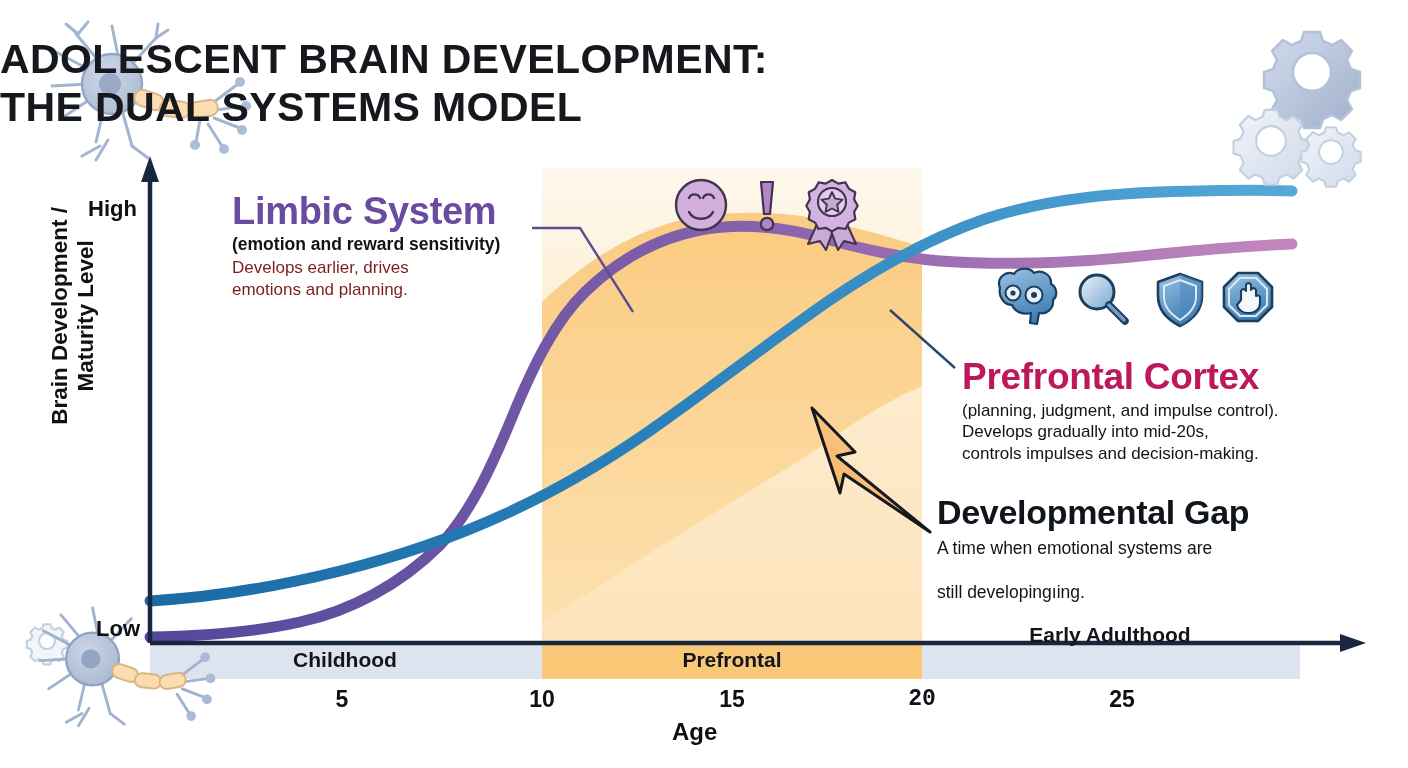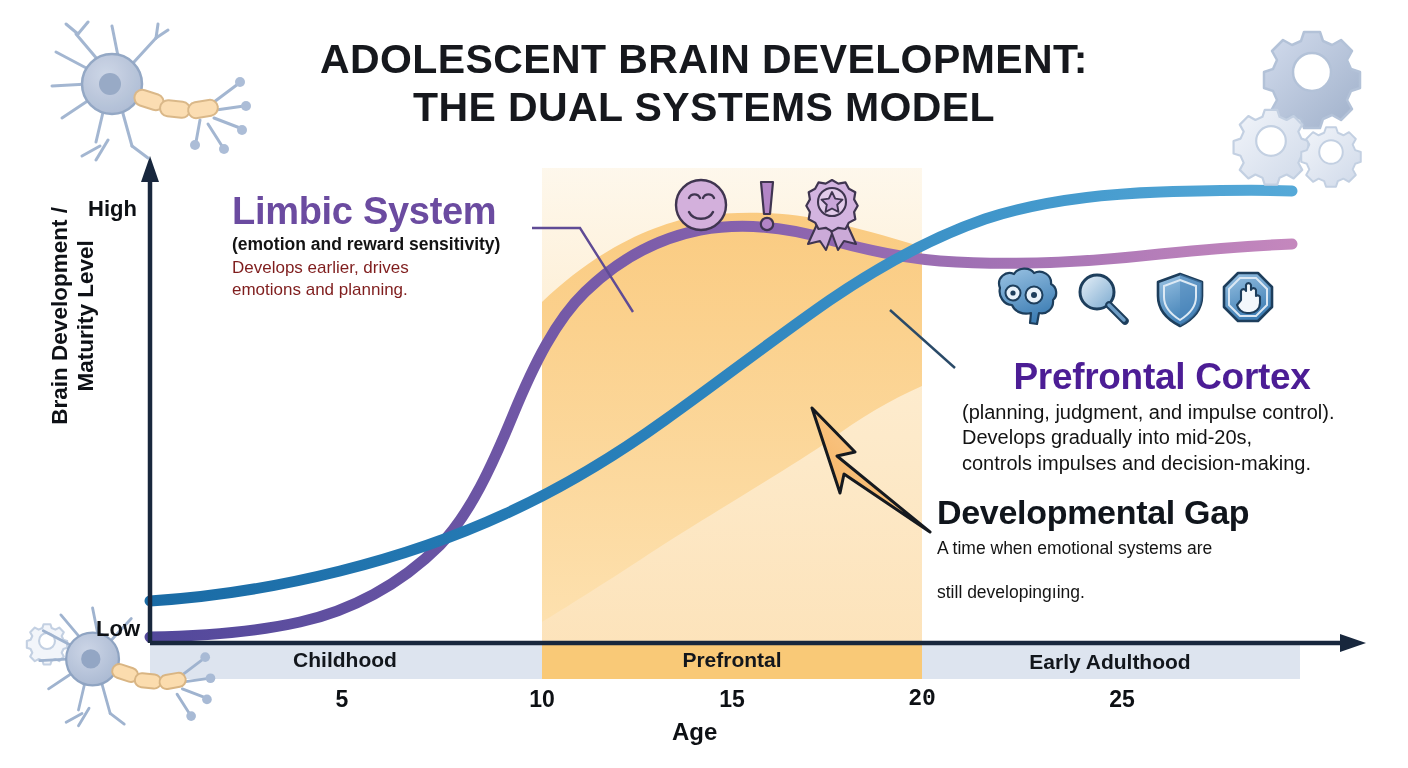--- a/index.html
+++ b/index.html
@@ -3,34 +3,34 @@
 <meta charset="utf-8">
 <style>
   html,body{margin:0;padding:0;background:#fff;}
   body{width:1408px;height:768px;overflow:hidden;
        font-family:"Liberation Sans",sans-serif;color:#111;}
   #stage{position:relative;width:1408px;height:768px;background:#ffffff;}
   svg{display:block;}
   #chart-svg{position:absolute;left:0;top:0;width:1408px;height:768px;}
   
   .title{
-    position:absolute;left:0;top:36px;width:1408px;text-align:center;
+    position:absolute;left:0;top:36px;width:1408px;
     font-size:41px;font-weight:bold;letter-spacing:.4px;line-height:1.16;
     color:#16181d;font-family:"Liberation Sans",sans-serif;
   }
   .title .l2{display:block;}
   .limbic-block{position:absolute;left:232px;top:192px;width:380px;}
   .limbic-title{font-size:38px;font-weight:bold;color:#6b4ba0;line-height:1.05;
     letter-spacing:-.3px;}
   .limbic-sub{font-size:17.5px;font-weight:bold;color:#131313;margin-top:2px;line-height:1.2;}
   .limbic-desc{font-size:17px;color:#7f1d1d;margin-top:2px;line-height:1.28;}
   .pfc-block{position:absolute;left:962px;top:358px;width:400px;}
-  .pfc-title{font-size:37px;font-weight:bold;color:#4c1d95;line-height:1.05;
-    letter-spacing:-.3px;text-align:center;}
-  .pfc-sub{font-size:20px;color:#131313;margin-top:3px;line-height:1.27;}
+  .pfc-title{font-size:37px;font-weight:bold;color:#be185d;line-height:1.05;
+    letter-spacing:-.3px;}
+  .pfc-sub{font-size:17px;color:#131313;margin-top:3px;line-height:1.27;}
   .gap-block{position:absolute;left:937px;top:495px;width:400px;}
   .gap-title{font-size:34px;font-weight:bold;color:#10151c;line-height:1.05;
     letter-spacing:-.3px;}
   .gap-desc{font-size:17.5px;color:#141414;margin-top:6px;line-height:1.27;}
   .ylabel{
     position:absolute;left:-92px;top:290px;width:330px;
     transform:rotate(-90deg);transform-origin:center center;
     text-align:center;font-size:22.5px;font-weight:bold;color:#0e1116;line-height:1.15;
   }
   .axis-word{position:absolute;font-size:22px;font-weight:bold;color:#0d1014;}
@@ -313,21 +313,21 @@
     <div class="gap-title">Developmental Gap</div>
     <div class="gap-desc">
       <span>A time when emotional systems are</span><br>
       <br>
       <span>still developingıing.</span>
     </div>
   </div>
 
   <div class="band-label" style="left:200px;top:648px;width:290px;">Childhood</div>
   <div class="band-label" style="left:592px;top:648px;width:280px;">Prefrontal</div>
-  <div class="band-label" style="left:960px;top:650px;width:300px;">Early Adulthood</div>
+  <div class="band-label" style="left:960px;top:623px;width:300px;">Early Adulthood</div>
 
   <div class="tick-num" style="left:312px;top:686px;width:60px;">5</div>
   <div class="tick-num" style="left:512px;top:686px;width:60px;">10</div>
   <div class="tick-num" style="left:702px;top:686px;width:60px;">15</div>
   <div class="tick-num" style="left:892px;top:686px;width:60px;font-family:Liberation Mono, monospace;">20</div>
   <div class="tick-num" style="left:1092px;top:686px;width:60px;">25</div>
 
   <div class="xlabel" style="left:672px;top:718px;width:70px;">Age</div>
 
 </div>

